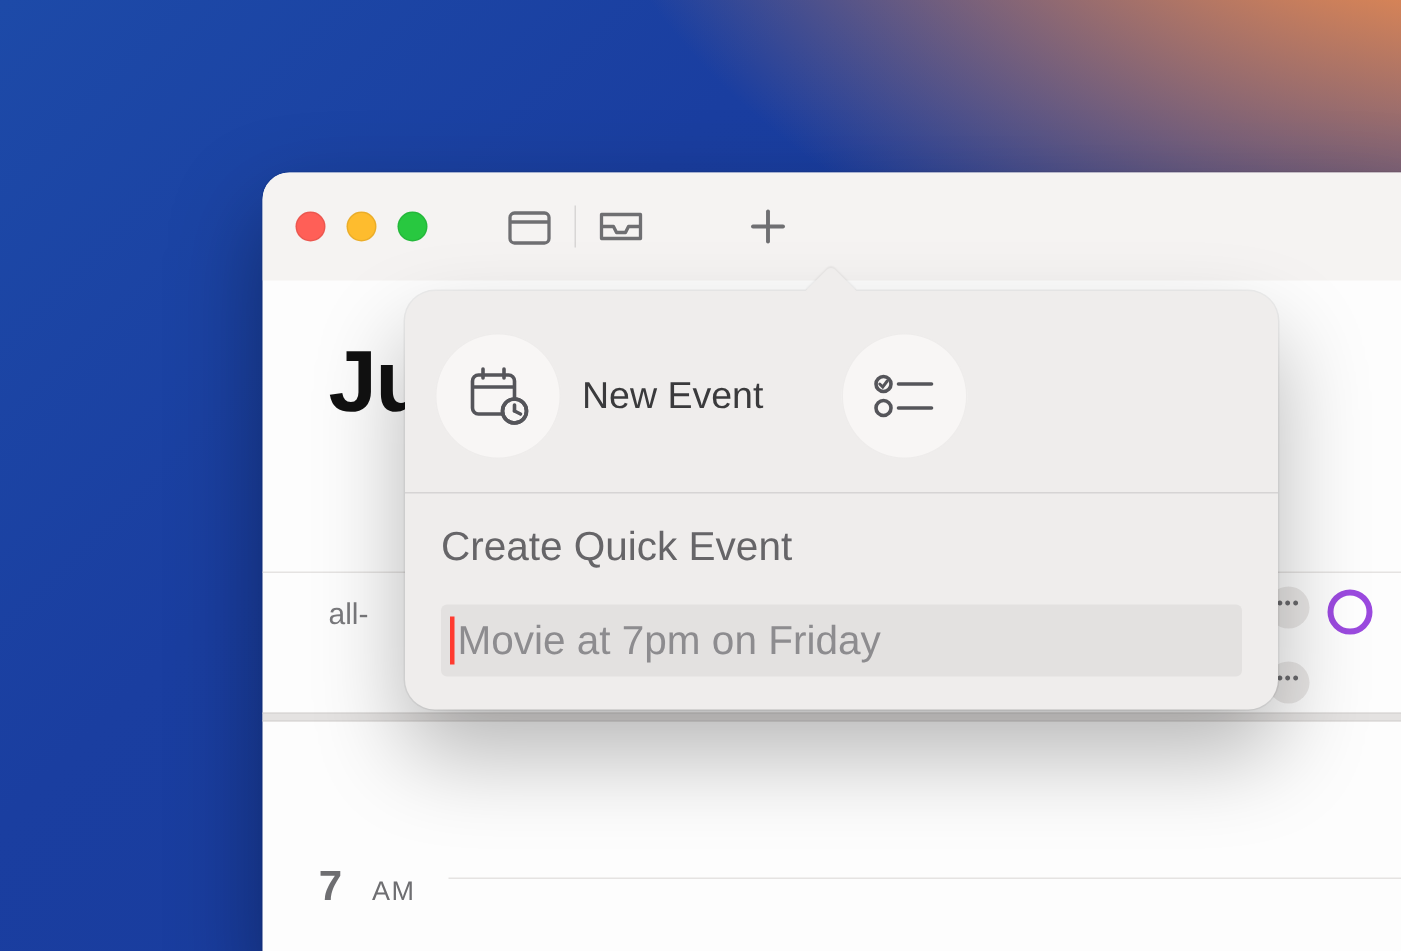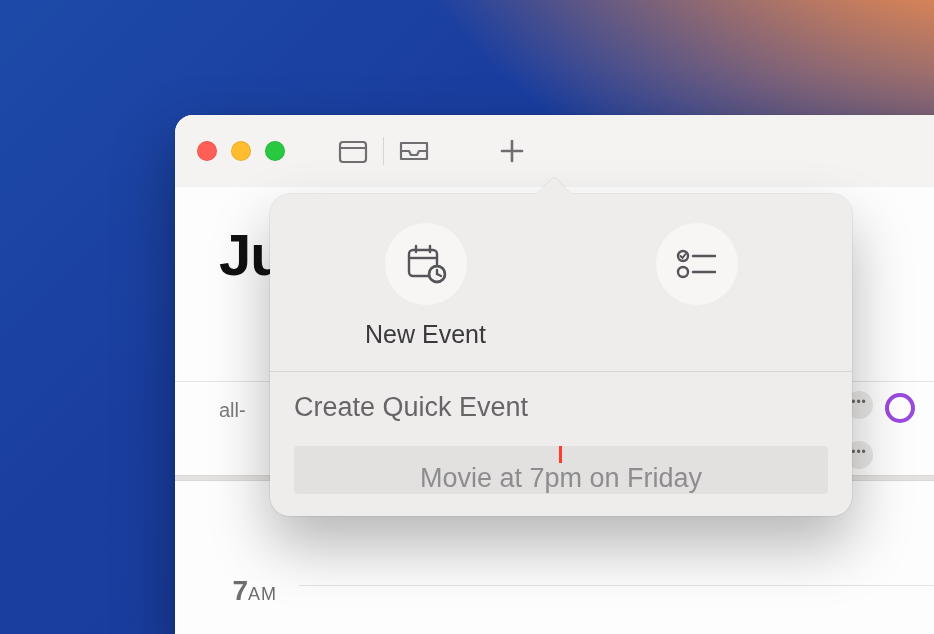--- a/index.html
+++ b/index.html
@@ -108,21 +108,21 @@
     display: flex;
     align-items: baseline;
   }
   .hour-gutter {
     width: 124px;
     text-align: right;
     padding-right: 22px;
     color: #6e6e71;
   }
   .hour-num { font-size: 28px; font-weight: 600; }
-  .hour-ampm { font-size: 18px; margin-left: 0; letter-spacing: 1px; }
+  .hour-ampm { font-size: 18px; margin-left: 20px; letter-spacing: 1px; }
   .hour-line {
     flex: 1;
     border-top: 1px solid #e5e3e2;
     transform: translateY(-14px);
   }
 
   
   .event-ring {
     position: absolute;
     top: 278px;
@@ -172,21 +172,21 @@
   }
   .popover-top {
     display: flex;
     justify-content: space-around;
     padding: 28px 20px 22px;
     border-bottom: 1px solid rgba(0,0,0,.10);
   }
   .pick {
     flex: 1;
     display: flex;
-    flex-direction: column;
+    flex-direction: row;
     align-items: center;
     gap: 14px;
   }
   .pick-circle {
     width: 84px; height: 84px;
     border-radius: 50%;
     background: #f8f6f5;
     box-shadow: inset 0 0 0 1px rgba(0,0,0,.04);
     display: flex;
     align-items: center;
@@ -207,21 +207,20 @@
     margin-bottom: 23px;
   }
   .quick-input-wrap {
     position: relative;
     height: 48px;
     background: #e3e1e0;
     border-radius: 4px;
     display: flex;
     align-items: center;
     padding: 0 6px;
-    flex-direction: column;
   }
   .quick-cursor {
     width: 3px; height: 32px;
     background: #ff3b30;
     margin-right: 2px;
   }
   .quick-placeholder {
     font-size: 27px;
     color: #8d8c8f;
   }

